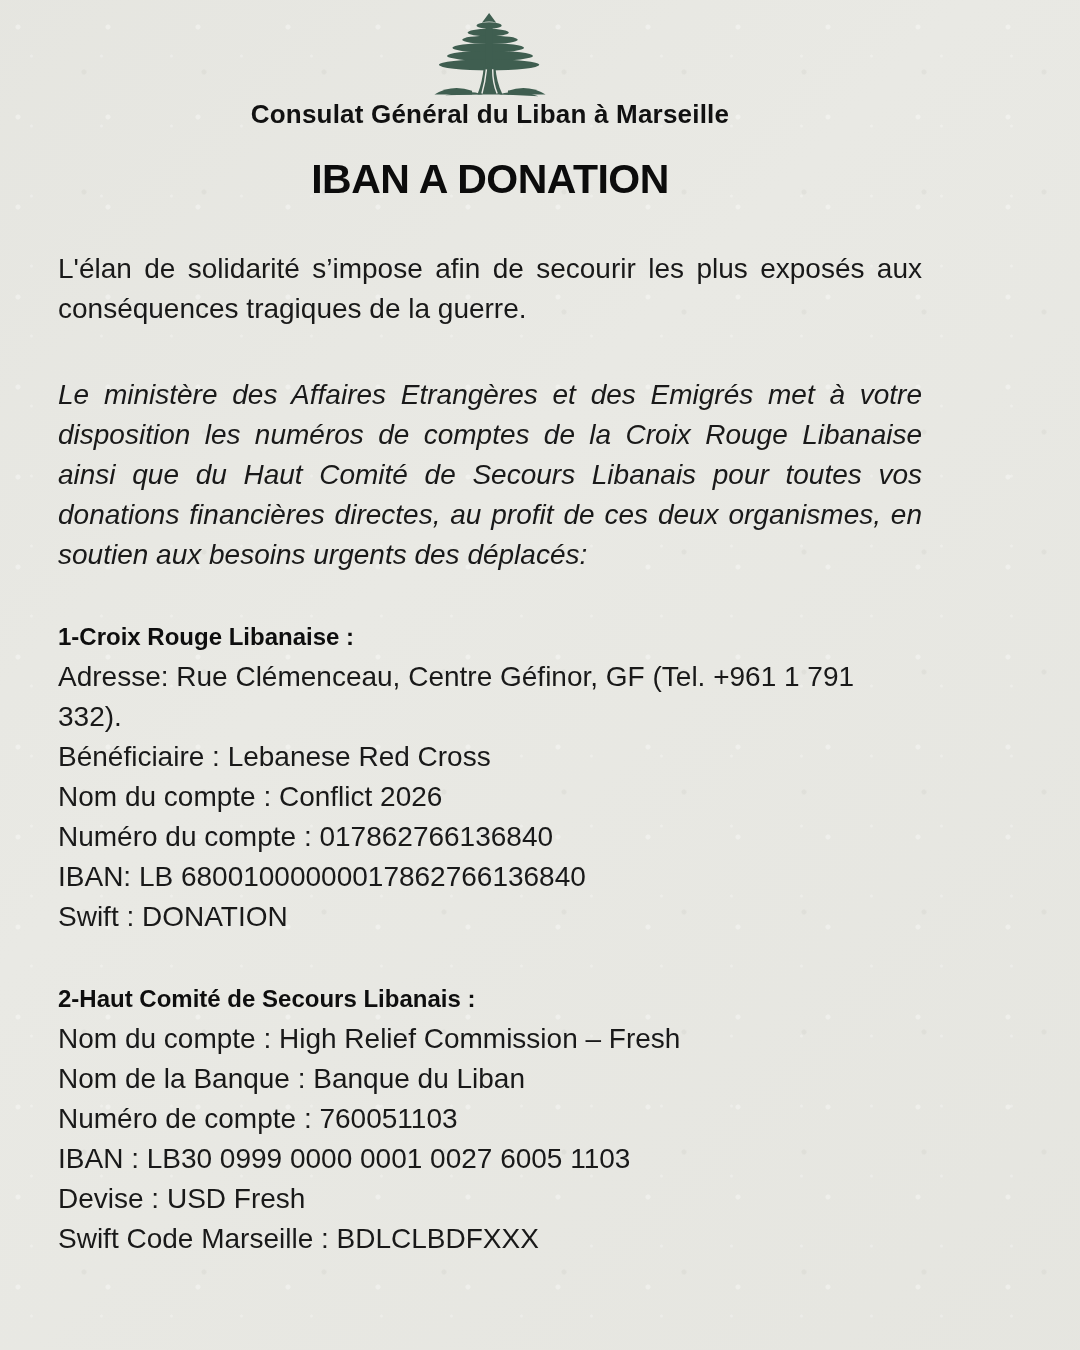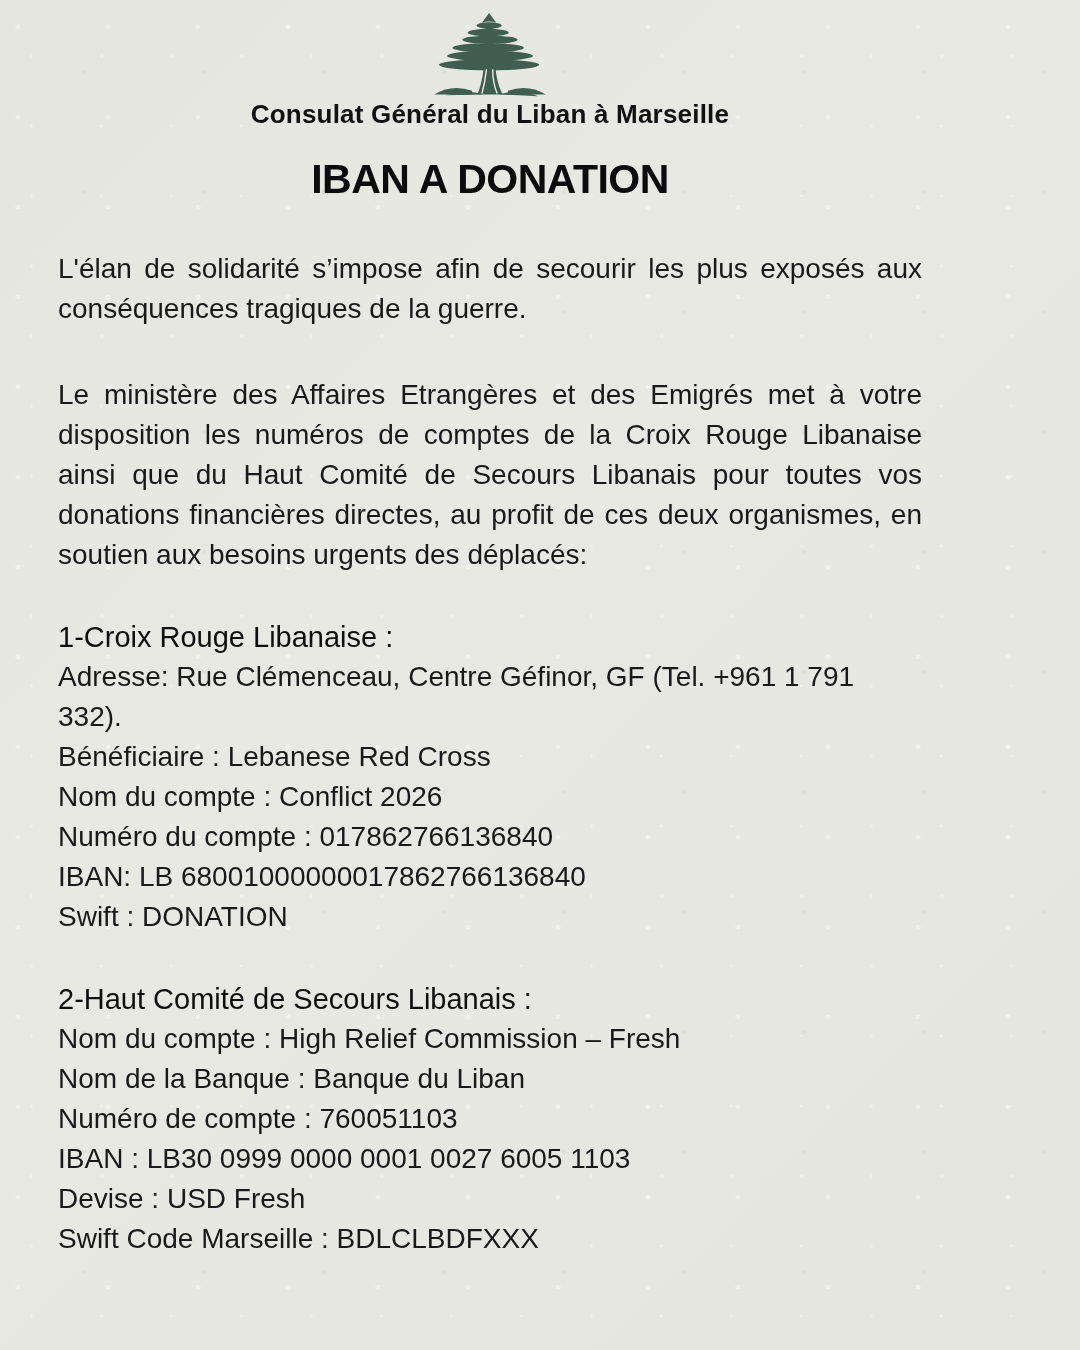--- a/index.html
+++ b/index.html
@@ -50,25 +50,25 @@
     margin-top: 26px;
     color: #0c0c0c;
   }
   .body-text {
     font-size: 28px;
     line-height: 40px;
     text-align: justify;
     color: #191919;
   }
   .para-1 { margin-top: 47px; }
-  .para-2 { margin-top: 46px; }
+  .para-2 { margin-top: 46px; font-style: italic; }
   .section { margin-top: 42px; }
   .section-heading {
-    font-size: 29px;
-    font-weight: 400;
+    font-size: 24px;
+    font-weight: 700;
     line-height: 40px;
     color: #0e0e0e;
   }
   .detail-line {
     font-size: 28px;
     line-height: 40px;
     color: #191919;
   }
   .cedar-svg { display: block; }
 </style>

